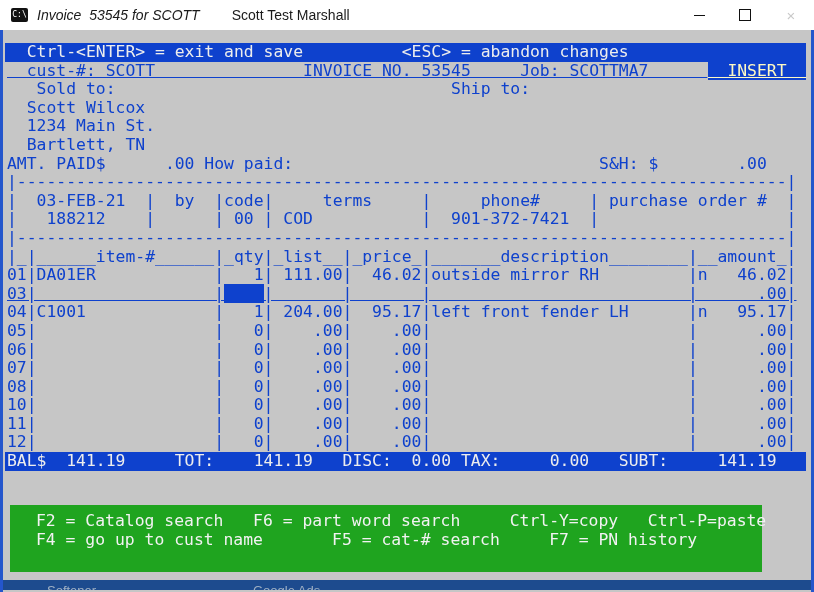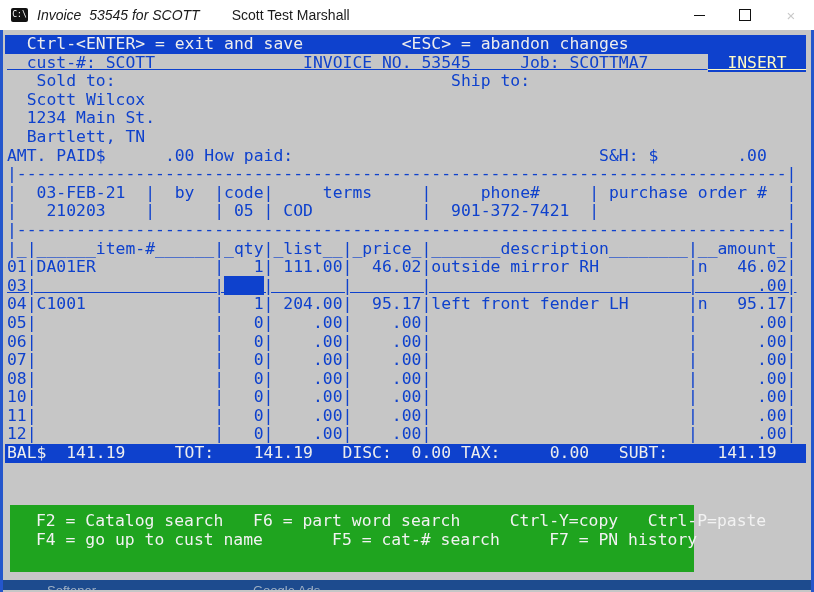--- a/index.html
+++ b/index.html
@@ -20,35 +20,35 @@
     color:#fff;font-size:8px;line-height:14px;text-align:center;font-family:"DejaVu Sans Mono",monospace;flex:none;}
   .title-left{margin-right:32px;white-space:pre;font-style:italic;}
   .title-right{white-space:pre;}
   .win-controls{margin-left:auto;display:flex;height:100%;}
   .win-btn{width:46px;height:100%;display:flex;align-items:center;justify-content:center;font-size:13px;color:#111;}
   .btn-min .glyph{display:block;width:11px;height:0;border-top:1px solid #111;}
   .btn-max .glyph{display:block;width:10px;height:10px;border:1px solid #111;}
   .btn-close{color:#c9c9c9;font-size:15px;}
   
   .console{
-    position:absolute;top:32px;left:3px;right:3px;height:549px;background:#c6c6c6;
+    position:absolute;top:40px;left:3px;right:3px;height:549px;background:#c6c6c6;
     padding:3px 0 0 4px;box-sizing:border-box;
     font-size:16.4px;line-height:18.6px;color:#0e41cd;z-index:1;
   }
   .crow{height:18.6px;white-space:pre;}
   .crow.bar{
     background:#0e41cd;color:#ededed;
     width:calc(80ch + 10px);margin-left:-2px;padding-left:2px;
   }
   .crow span{white-space:pre;text-decoration:underline;}
   .crow .badge{background:#0e41cd;color:#fef9c3;}
   .crow .cursor{background:#0e41cd;}
   
   .fn-panel{
-    position:absolute;left:10px;top:505px;width:684px;height:67px;
+    position:absolute;left:10px;top:505px;width:752px;height:67px;
     background:#1fa41f;color:#f2f2f2;z-index:2;
     font-size:16.4px;line-height:19px;padding:6px 8px 0 26px;box-sizing:border-box;
   }
   .fn-line{white-space:pre;height:19px;}
   
   .bottom-strip{
     position:absolute;left:3px;right:3px;top:580px;height:10px;background:#1d4b8e;
     overflow:hidden;z-index:3;color:#9fb0c4;font-family:"Liberation Sans",sans-serif;font-size:13px;
   }
   .bottom-strip span{position:absolute;top:3px;white-space:pre;}
@@ -81,21 +81,21 @@
 <div class="console">
     <div class="crow bar">  Ctrl-&lt;ENTER&gt; = exit and save          &lt;ESC&gt; = abandon changes</div>
     <div class="crow"><span>  cust-#: SCOTT               INVOICE NO. 53545     Job: SCOTTMA7      </span><span class="badge">  INSERT  </span></div>
     <div class="crow">   Sold to:                                  Ship to:</div>
     <div class="crow">  Scott Wilcox</div>
     <div class="crow">  1234 Main St.</div>
     <div class="crow">  Bartlett, TN</div>
     <div class="crow">AMT. PAID$      .00 How paid:                               S&amp;H: $        .00</div>
     <div class="crow">|------------------------------------------------------------------------------|</div>
     <div class="crow">|  03-FEB-21  |  by  |code|     terms     |     phone#     | purchase order #  |</div>
-    <div class="crow">|   210203    |      | 05 | COD           |  901-372-7421  |                   |</div>
+    <div class="crow">|   188212    |      | 00 | COD           |  901-372-7421  |                   |</div>
     <div class="crow">|------------------------------------------------------------------------------|</div>
     <div class="crow">|_|______item-#______|_qty|_list__|_price_|_______description________|__amount_|</div>
     <div class="crow">01|DA01ER            |   1| 111.00|  46.02|outside mirror RH         |n   46.02|</div>
     <div class="crow"><span>03|                  |</span><span class="cursor">    </span><span>|       |       |                          |      .00|</span></div>
     <div class="crow">04|C1001             |   1| 204.00|  95.17|left front fender LH      |n   95.17|</div>
     <div class="crow">05|                  |   0|    .00|    .00|                          |      .00|</div>
     <div class="crow">06|                  |   0|    .00|    .00|                          |      .00|</div>
     <div class="crow">07|                  |   0|    .00|    .00|                          |      .00|</div>
     <div class="crow">08|                  |   0|    .00|    .00|                          |      .00|</div>
     <div class="crow">10|                  |   0|    .00|    .00|                          |      .00|</div>

